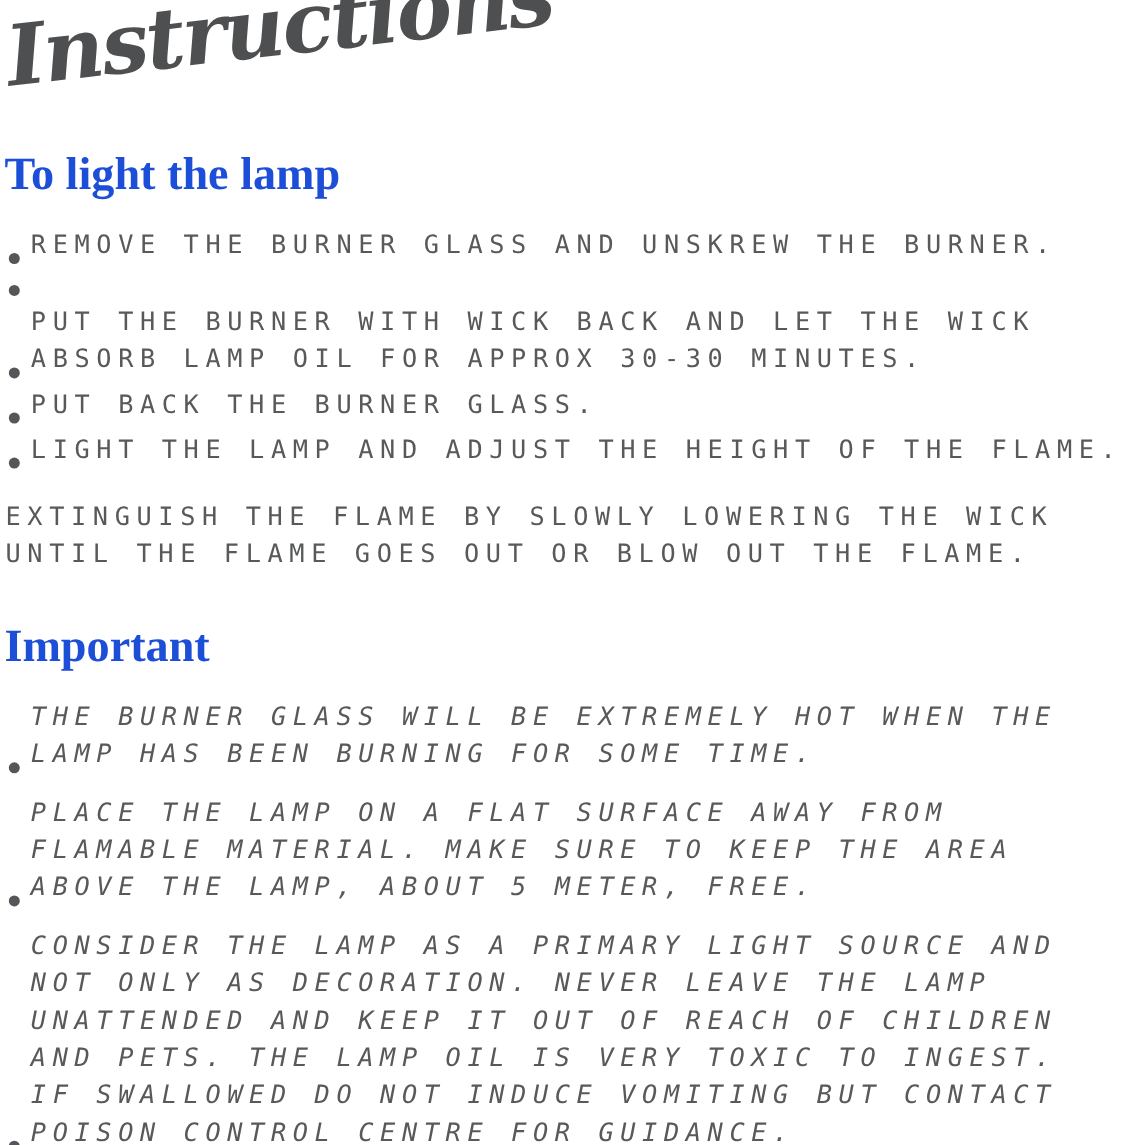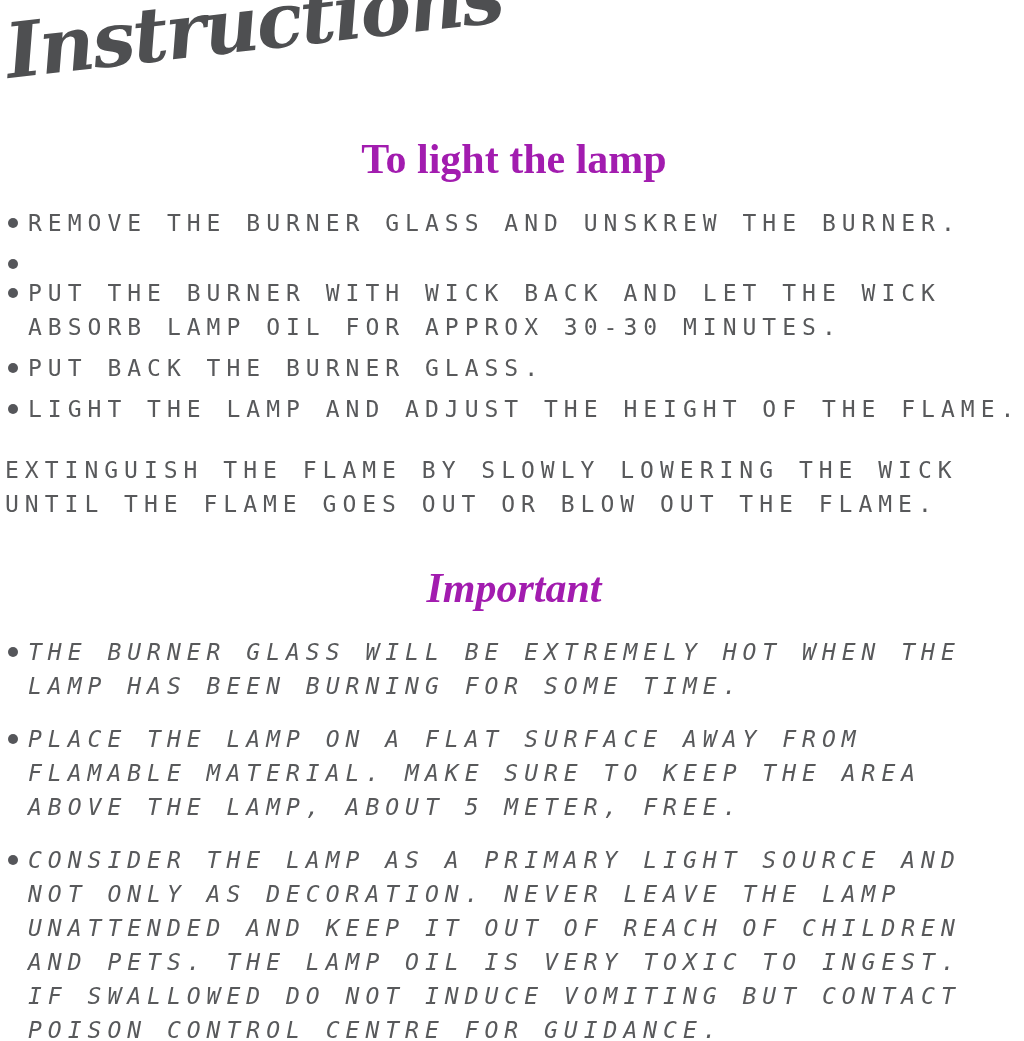--- a/index.html
+++ b/index.html
@@ -27,43 +27,42 @@
     transform-origin: 0 85%;
     letter-spacing: -2px;
   }
   
   .section-heading {
     margin: 0 0 0 4px;
     font-family: "Liberation Serif", "DejaVu Serif", serif;
     font-weight: 700;
     font-size: 42px;
     line-height: 46px;
-    color: #a21caf;
-    text-align: center;
+    color: #1d4ed8;
   }
   .heading-1 { margin-top: 20px; }
-  .heading-2 { margin-top: 44px; font-style: italic; }
+  .heading-2 { margin-top: 44px; }
   
   .mono {
     font-family: "DejaVu Sans Mono", "Liberation Mono", monospace;
     font-size: 23px;
     letter-spacing: 6px;
     line-height: 34px;
     color: #58595b;
   }
   ul.bullet-list {
     list-style: none;
     margin: 24px 0 0 0;
     padding: 0;
   }
   ul.bullet-list.tight li { margin-bottom: 7px; }
   ul.bullet-list.loose li { margin-bottom: 19px; font-style: italic; }
   ul.bullet-list li {
     display: flex;
-    align-items: flex-start;
+    align-items: flex-end;
   }
   .dot {
     flex: none;
     width: 10px;
     height: 10px;
     border-radius: 50%;
     background: #55565a;
     margin: 12px 10px 0 8px;
   }
   .btext { white-space: pre-line; }

